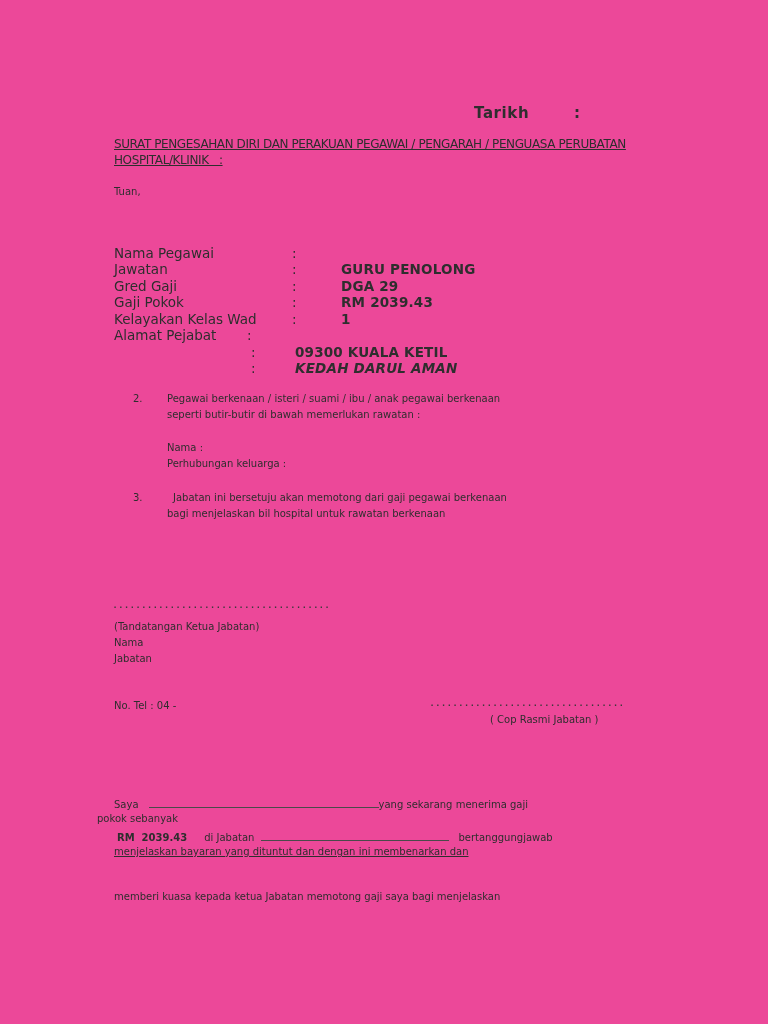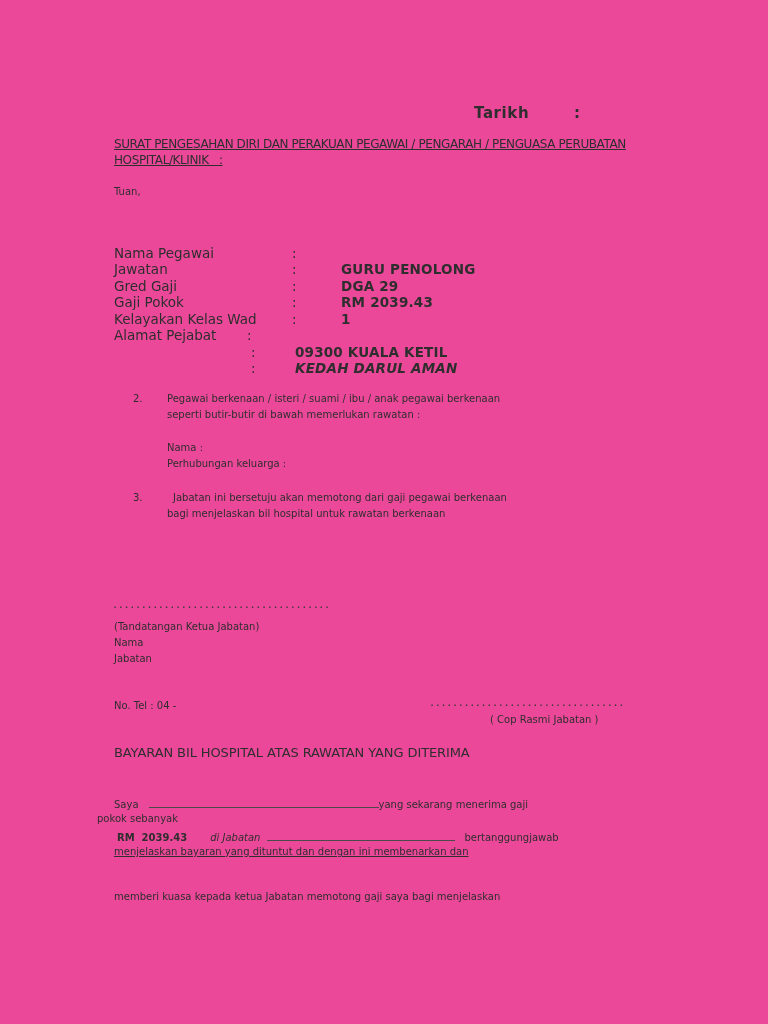--- a/index.html
+++ b/index.html
@@ -106,30 +106,29 @@
     <div class="abs body-t t" style="left:114px;top:698px;">No. Tel : 04 -</div>
   </div>
 
   <div>
     <span class="abs dots" style="left:430px;top:694px;width:192px;">...........................................................................</span>
     <div class="abs body-t t" style="left:490px;top:712px;">( Cop Rasmi Jabatan )</div>
   </div>
 
   <div>
     <div class="abs decl-head" style="left:114px;top:744px;">
-      <div class="t">BAYARAN BIL HOSPITAL ATAS RAWATAN YANG DITERIMA</div>
     </div>
 
     <div class="abs body-t" style="left:114px;top:794px;">
       <span class="t">Saya</span><span class="blank-line" style="width:230px;margin-left:10px;"></span><span class="t">yang sekarang menerima gaji</span>
     </div>
 
     <div class="abs body-t t" style="left:97px;top:811px;">pokok sebanyak</div>
 
     <div class="abs body-t" style="left:117px;top:827px;">
-      <span class="bold t">RM  2039.43</span><span class="t" style="margin-left:23px;font-style:italic;">di Jabatan</span><span class="blank-line" style="width:188px;margin-left:7px;"></span><span class="t" style="margin-left:9px;">bertanggungjawab</span>
+      <span class="bold t">RM  2039.43</span><span class="t" style="margin-left:17px;">di Jabatan</span><span class="blank-line" style="width:188px;margin-left:7px;"></span><span class="t" style="margin-left:9px;">bertanggungjawab</span>
     </div>
 
     <div class="abs body-t t" style="left:114px;top:844px;text-decoration:underline;">menjelaskan bayaran yang dituntut dan dengan ini membenarkan dan</div>
     <div class="abs body-t t" style="left:114px;top:860px;margin-top:29px;">memberi kuasa kepada ketua Jabatan memotong gaji saya bagi menjelaskan</div>
   </div>
 
 </div>
 
 </body></html>

